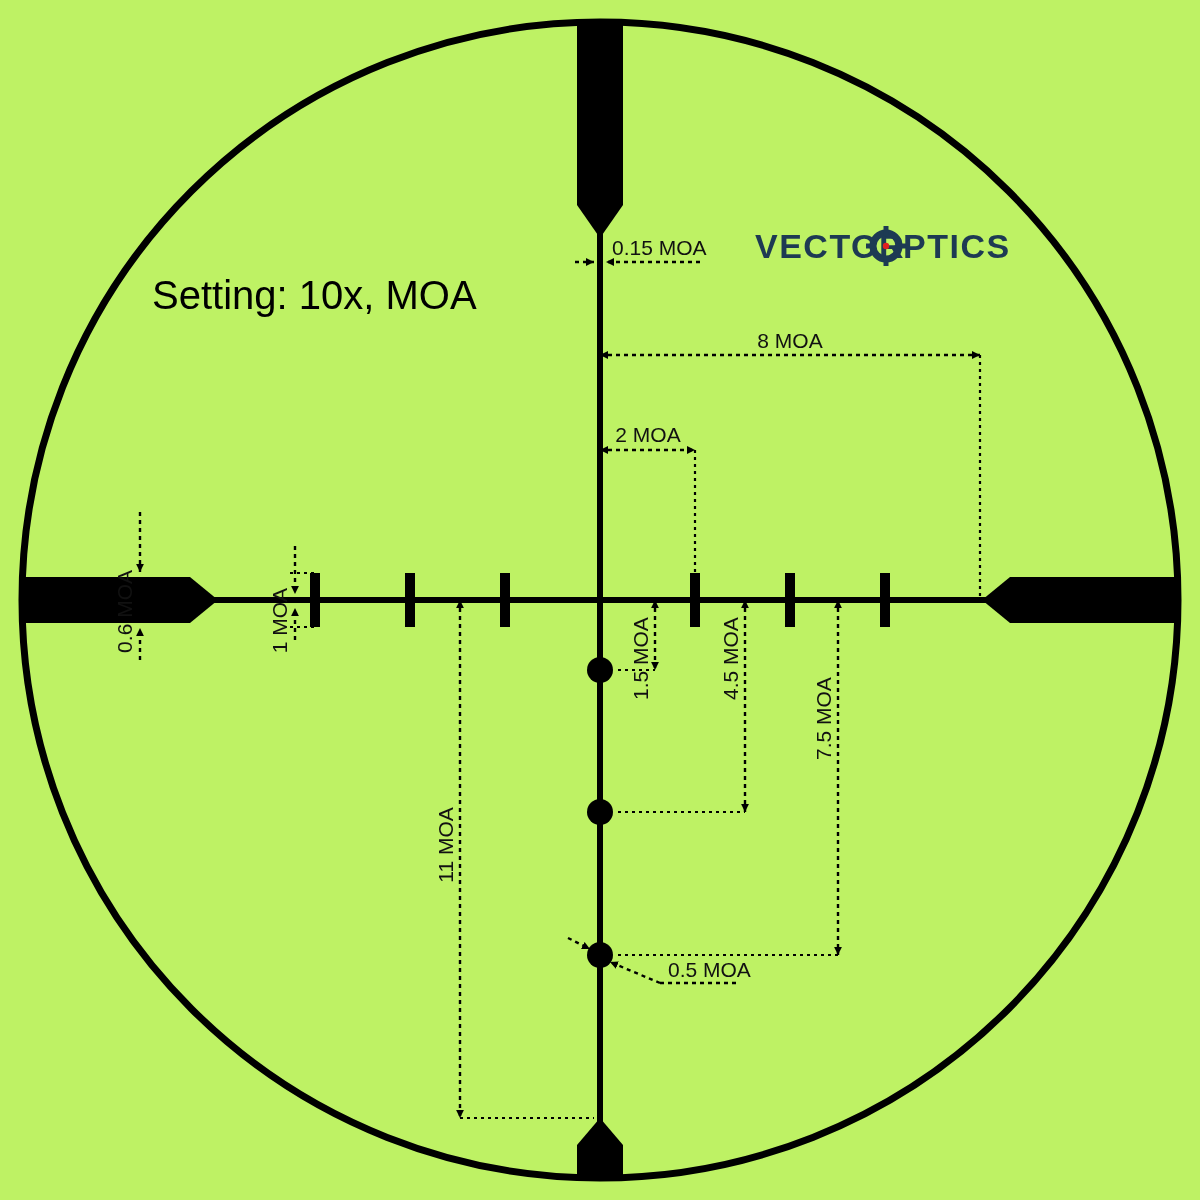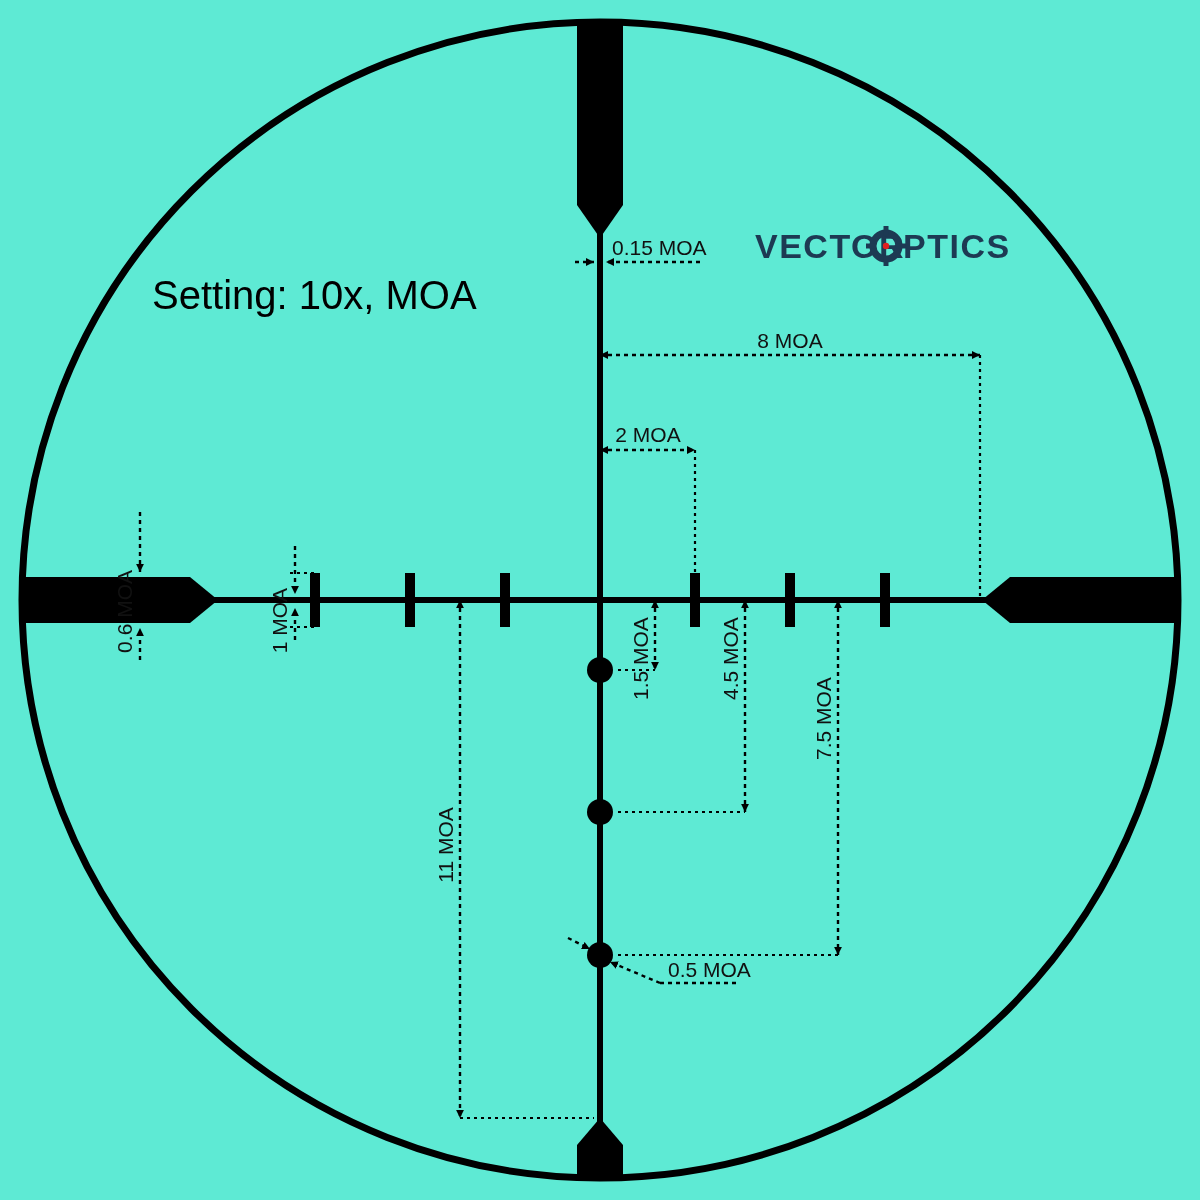--- a/index.html
+++ b/index.html
@@ -8,21 +8,21 @@
     padding: 0;
     background: #ffffff;
   }
   body {
     font-family: "Liberation Sans", sans-serif;
   }
   #stage {
     position: relative;
     width: 1200px;
     height: 1200px;
-    background: #5eead4;
+    background: #bef264;
     overflow: hidden;
   }
   #reticle-svg {
     position: absolute;
     left: 0;
     top: 0;
     width: 1200px;
     height: 1200px;
   }
   .dimtext {

